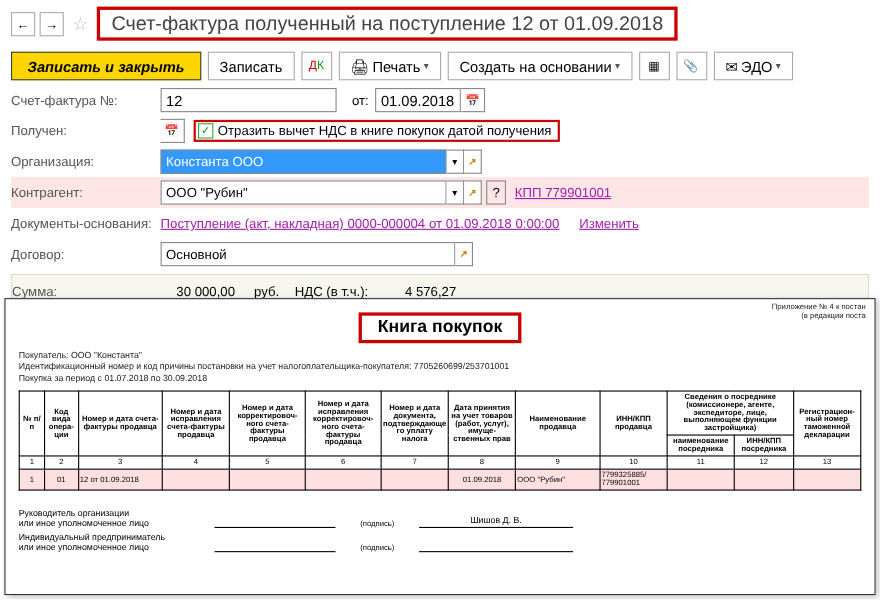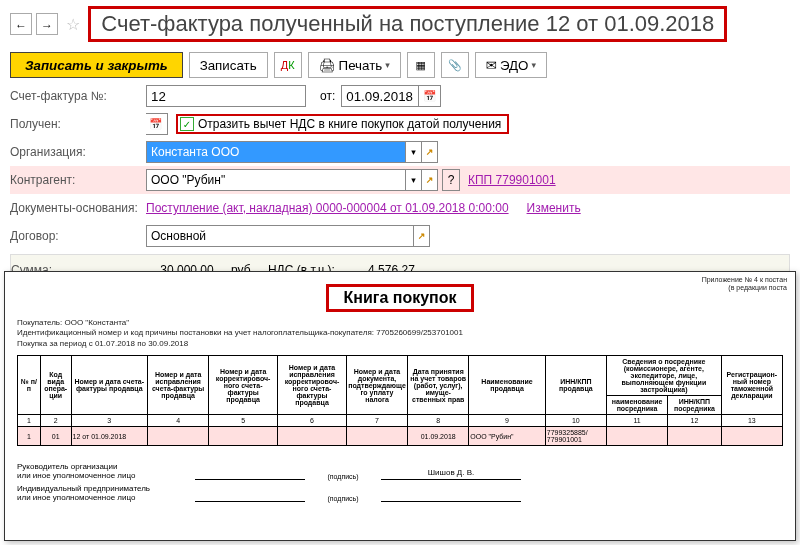--- a/index.html
+++ b/index.html
@@ -1,21 +1,21 @@
 <!DOCTYPE html>
 <html><head>
 <meta charset="utf-8">
 <style>
   * { box-sizing: border-box; }
   body { margin:0; font-family: Arial, sans-serif; font-size:12px; background:#fff; color:#000; }
   .app { width:800px; height:545px; position:relative; overflow:hidden; }
   .toolbar-top { display:flex; align-items:center; gap:4px; padding:6px 10px; }
   .nav-btn { width:22px; height:22px; border:1px solid #aaa; background:#fff; cursor:pointer; display:inline-flex; align-items:center; justify-content:center; font-size:12px; }
   .star { color:#bbb; font-size:16px; margin:0 4px; }
-  .title-box { border:3px solid #c00; padding:2px 10px; font-size:22px; color:#444; }
+  .title-box { border:3px solid #c00; padding:2px 10px; font-size:18px; color:#444; }
   .toolbar2 { display:flex; align-items:center; gap:6px; padding:4px 10px; }
   .btn-yellow { background:#ffd500; border:1px solid #404040; padding:4px 14px; font-weight:bold; cursor:pointer; height:26px;font-style:italic; }
   .btn-plain { background:#fff; border:1px solid #aaa; padding:4px 10px; cursor:pointer; height:26px; display:inline-flex; align-items:center; gap:3px; }
   .btn-icon { background:#fff; border:1px solid #aaa; width:28px; height:26px; cursor:pointer; display:inline-flex; align-items:center; justify-content:center; font-size:11px; }
   .form { padding:0 10px; }
   .row { display:flex; align-items:center; height:28px; }
   .row.pink { background:#ffe6e6; }
   .lbl { width:136px; color:#555; }
   .inp { height:22px; border:1px solid #888; padding:0 4px; background:#fff; }
   .inp.sel { background:#3399ff; color:#fff; }
@@ -59,20 +59,21 @@
     <button class="btn-yellow">Записать и закрыть</button>
     <button class="btn-plain">Записать</button>
     <button class="btn-icon">
         <span style="color:#c00">Д</span>
         <span style="color:#090">К</span>
       </button>
     <button class="btn-plain caret">
         <span>🖨</span> 
         <span>Печать</span>
       </button>
+    <button class="btn-plain caret">Создать на основании</button>
     <button class="btn-icon">▦</button>
     <button class="btn-icon">📎</button>
     <button class="btn-plain caret">
         <span>✉</span> 
         <span>ЭДО</span>
       </button>
   </div>
 
   <div class="form">
     <div class="row">

